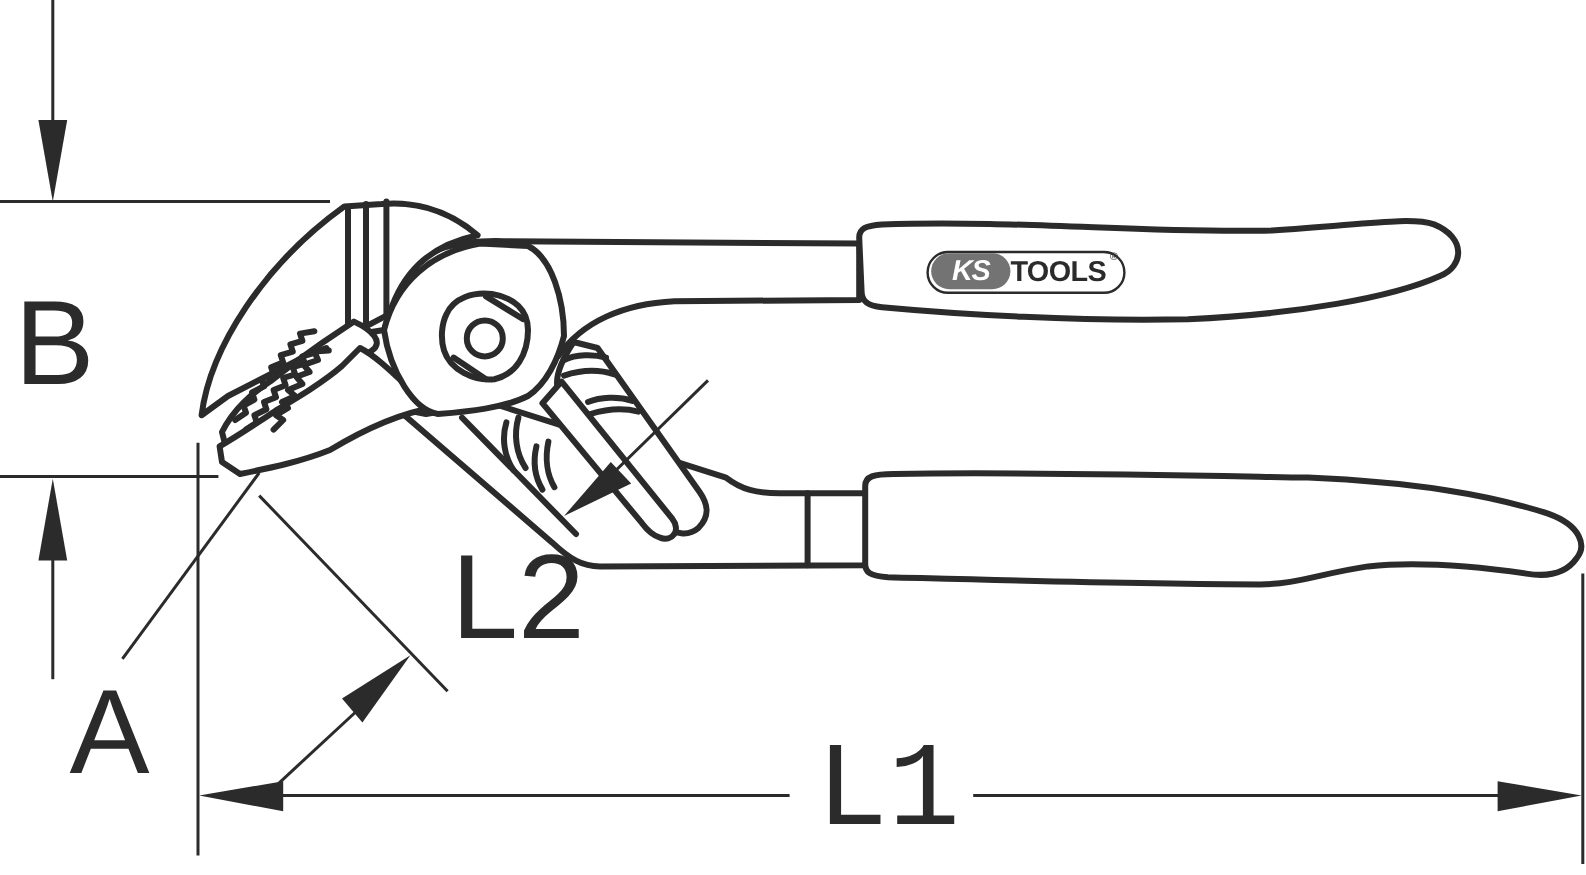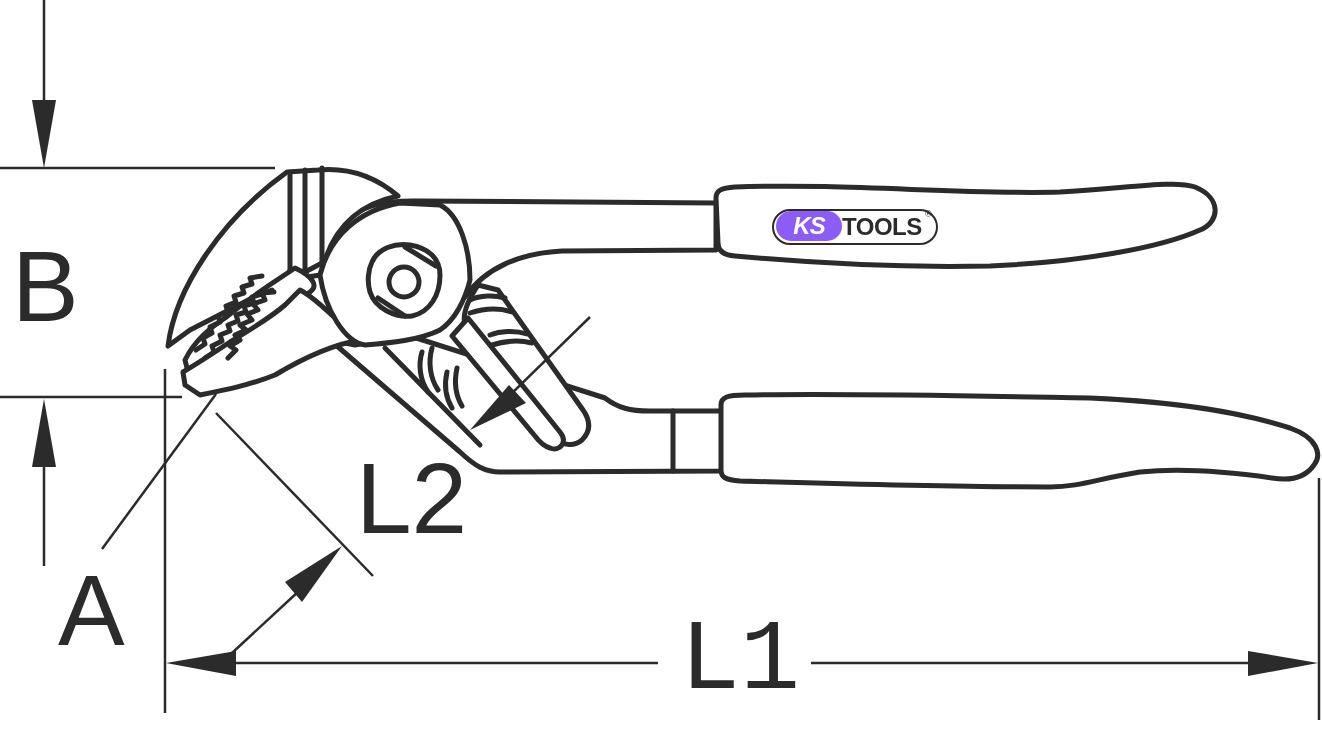--- a/index.html
+++ b/index.html
@@ -5,21 +5,21 @@
     html, body { margin: 0; padding: 0; background: #ffffff; }
     body { width: 1322px; height: 729px; overflow: hidden; position: relative; }
     #stage { position: absolute; left: 0; top: 0; width: 1322px; height: 729px; }
     svg { position: absolute; left: 0; top: 0; }
     .ol { fill: #ffffff; stroke: #2b2b2b; stroke-width: 5; stroke-linejoin: round; stroke-linecap: round; }
     .ln { fill: none; stroke: #2b2b2b; stroke-width: 5; stroke-linejoin: round; stroke-linecap: round; }
     .thin { fill: none; stroke: #2b2b2b; stroke-width: 2.5; }
     .arrow { fill: #2b2b2b; stroke: none; }
     .dim-label { position: absolute; font-family: "Liberation Sans", sans-serif; color: #2b2b2b; font-size: 100px; line-height: 1; }
     .logo { position: absolute; left: 772px; top: 209px; width: 166px; height: 36px; }
-    .logo-ks { position: absolute; left: 4px; top: 2px; width: 66px; height: 30px; background: #8b5cf6; border-radius: 16px; color: #fff;
+    .logo-ks { position: absolute; left: 4px; top: 2px; width: 66px; height: 30px; background: #737373; border-radius: 16px; color: #fff;
                font-family: "Liberation Sans", sans-serif; font-weight: bold; font-style: italic; font-size: 24px; line-height: 30px; text-align: center; letter-spacing: -1px; }
     .logo-frame { position: absolute; left: 0; top: 0; width: 162px; height: 32px; border: 2px solid #2b2b2b; border-radius: 18px; }
     .logo-tools { position: absolute; left: 70px; top: 3px; font-family: "Liberation Sans", sans-serif; font-weight: bold; font-size: 24px; line-height: 30px; color: #2b2b2b; letter-spacing: -0.5px; }
     .logo-reg { position: absolute; left: 153px; top: 0px; font-family: "Liberation Sans", sans-serif; font-size: 9px; color: #2b2b2b; }
   </style>
 </head>
 <body>
 
 <div id="stage">
   <svg width="1322" height="729" viewBox="0 0 1322 729">
@@ -110,15 +110,15 @@
 
   <div class="logo">
     <div class="logo-frame"></div>
     <div class="logo-ks">KS</div>
     <div class="logo-tools">TOOLS</div>
     <div class="logo-reg">®</div>
   </div>
 
   <div class="dim-label" style="left:12px; top:236px;">B</div>
   <div class="dim-label" style="left:58px; top:560px;">A</div>
-  <div class="dim-label" style="left:356px; top:448px;">L2</div>
+  <div class="dim-label" style="left:376px; top:448px;">L2</div>
   <div class="dim-label" style="left:680px; top:612px;font-family:Liberation Mono, monospace;">L1</div>
 </div>
 
 </body></html>

